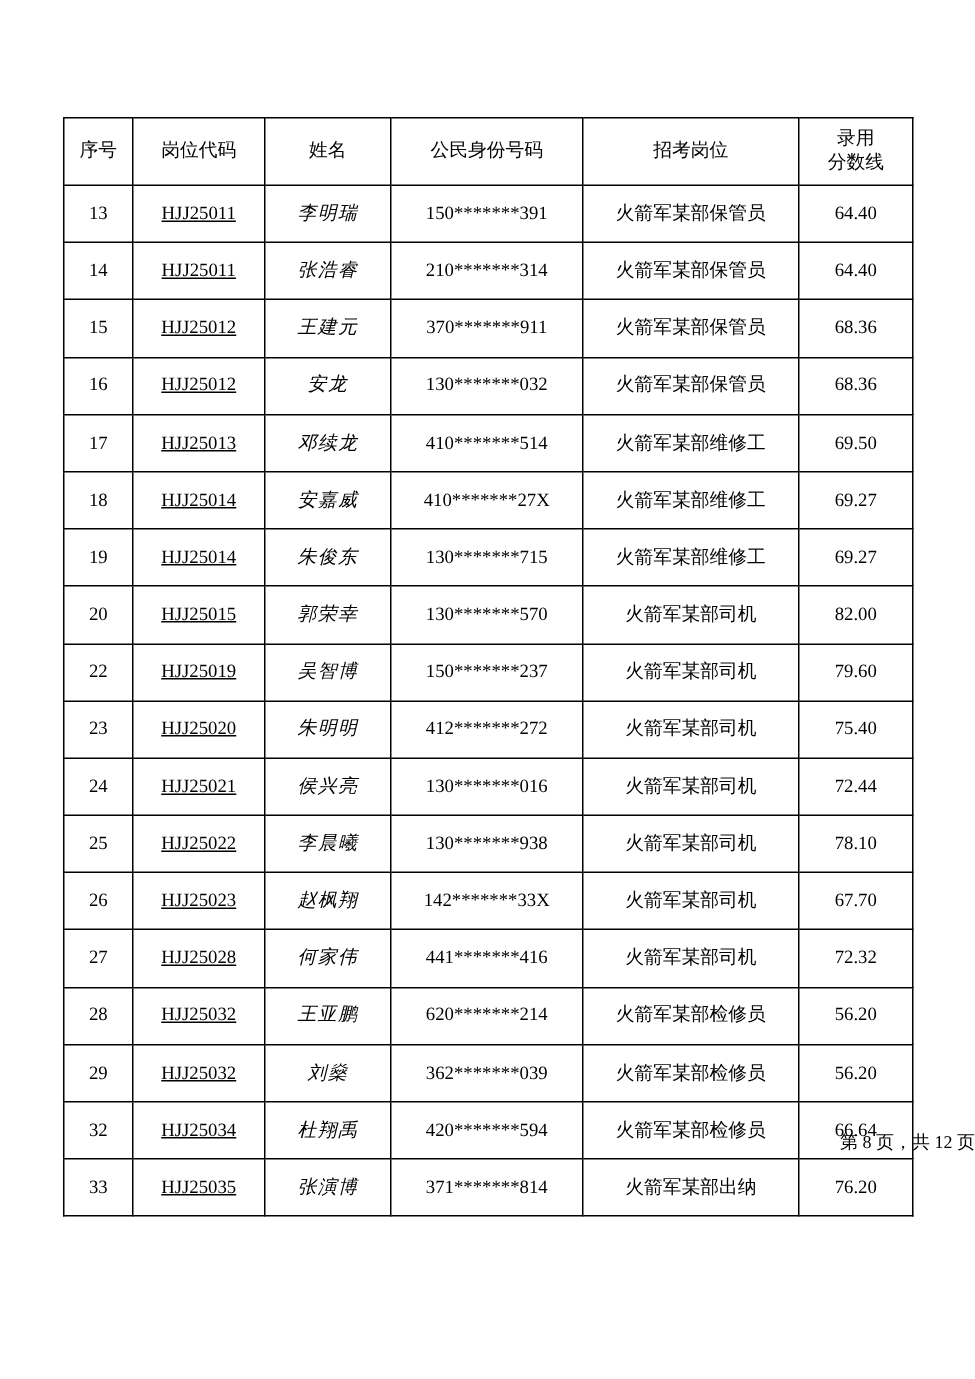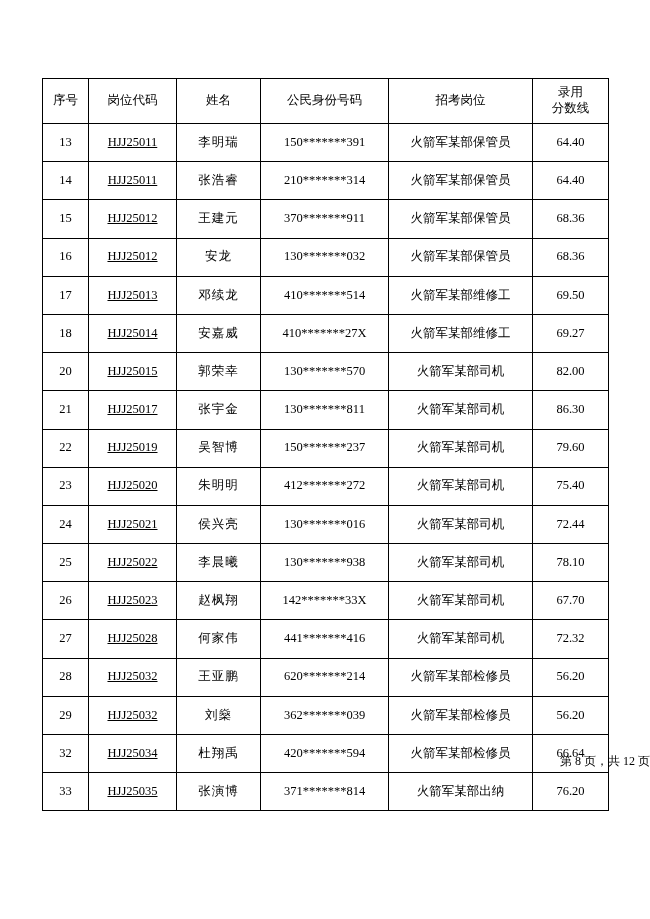--- a/index.html
+++ b/index.html
@@ -48,21 +48,21 @@
   }
   .col-seq   { width: 46px; }
   .col-code  { width: 88px; }
   .col-name  { width: 84px; }
   .col-id    { width: 128px; }
   .col-post  { width: 144px; }
   .col-score { width: 76px; }
 
   .cell-seq   { font-size: 12.5px; }
   .cell-code  { font-size: 12px; text-decoration: underline; }
-  .cell-name  { font-size: 13px; letter-spacing: 1px; }
+  .cell-name  { font-size: 13px; letter-spacing: 1px; font-style: italic; }
   .cell-id    { font-size: 12px; }
   .cell-post  { font-size: 12.5px; }
   .cell-score { font-size: 12.5px; }
 
   .hdr-two-line {
     line-height: 1.25;
   }
   .post-two-line {
     line-height: 1.2;
     padding: 0 4px;
@@ -159,40 +159,40 @@
             <td class="cell-seq">18</td>
             <td class="cell-code">HJJ25014</td>
             <td class="cell-name">安嘉威</td>
             <td class="cell-id">410*******27X</td>
             <td class="cell-post post-two-line">
               <div>火箭军某部维修工</div>
             </td>
             <td class="cell-score">69.27</td>
           </tr>
           <tr>
+            <td class="cell-seq">19</td>
+            <td class="cell-code">HJJ25014</td>
+            <td class="cell-name">朱俊东</td>
+            <td class="cell-id">130*******715</td>
+            <td class="cell-post post-two-line">
+              <div>火箭军某部维修工</div>
+            </td>
+            <td class="cell-score">69.27</td>
+          </tr>
+          <tr>
             <td class="cell-seq">20</td>
             <td class="cell-code">HJJ25015</td>
             <td class="cell-name">郭荣幸</td>
             <td class="cell-id">130*******570</td>
             <td class="cell-post post-two-line">
               <div>火箭军某部司机</div>
             </td>
             <td class="cell-score">82.00</td>
           </tr>
           <tr>
-            <td class="cell-seq">21</td>
-            <td class="cell-code">HJJ25017</td>
-            <td class="cell-name">张宇金</td>
-            <td class="cell-id">130*******811</td>
-            <td class="cell-post post-two-line">
-              <div>火箭军某部司机</div>
-            </td>
-            <td class="cell-score">86.30</td>
-          </tr>
-          <tr>
             <td class="cell-seq">22</td>
             <td class="cell-code">HJJ25019</td>
             <td class="cell-name">吴智博</td>
             <td class="cell-id">150*******237</td>
             <td class="cell-post post-two-line">
               <div>火箭军某部司机</div>
             </td>
             <td class="cell-score">79.60</td>
           </tr>
           <tr>

